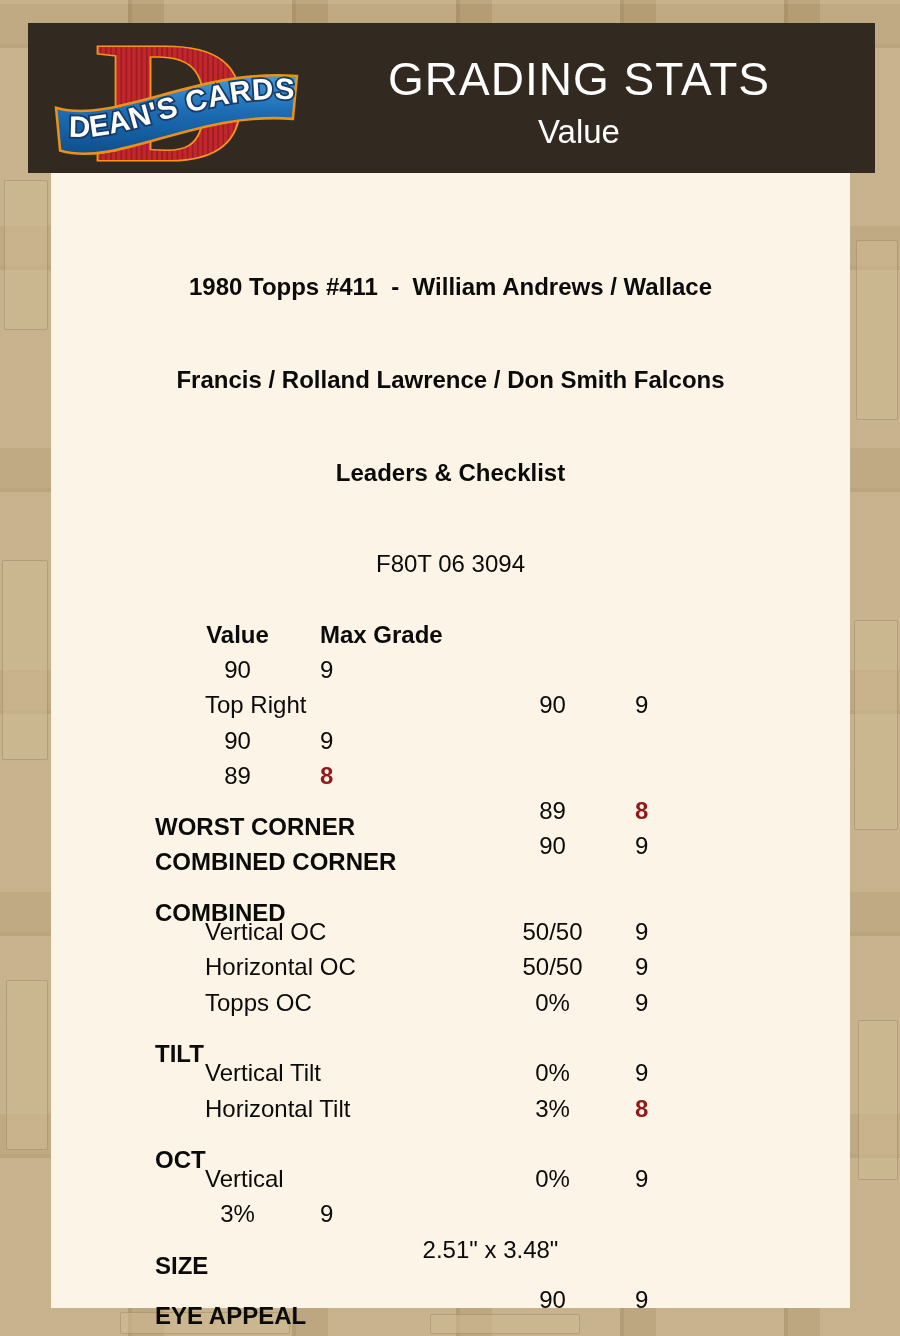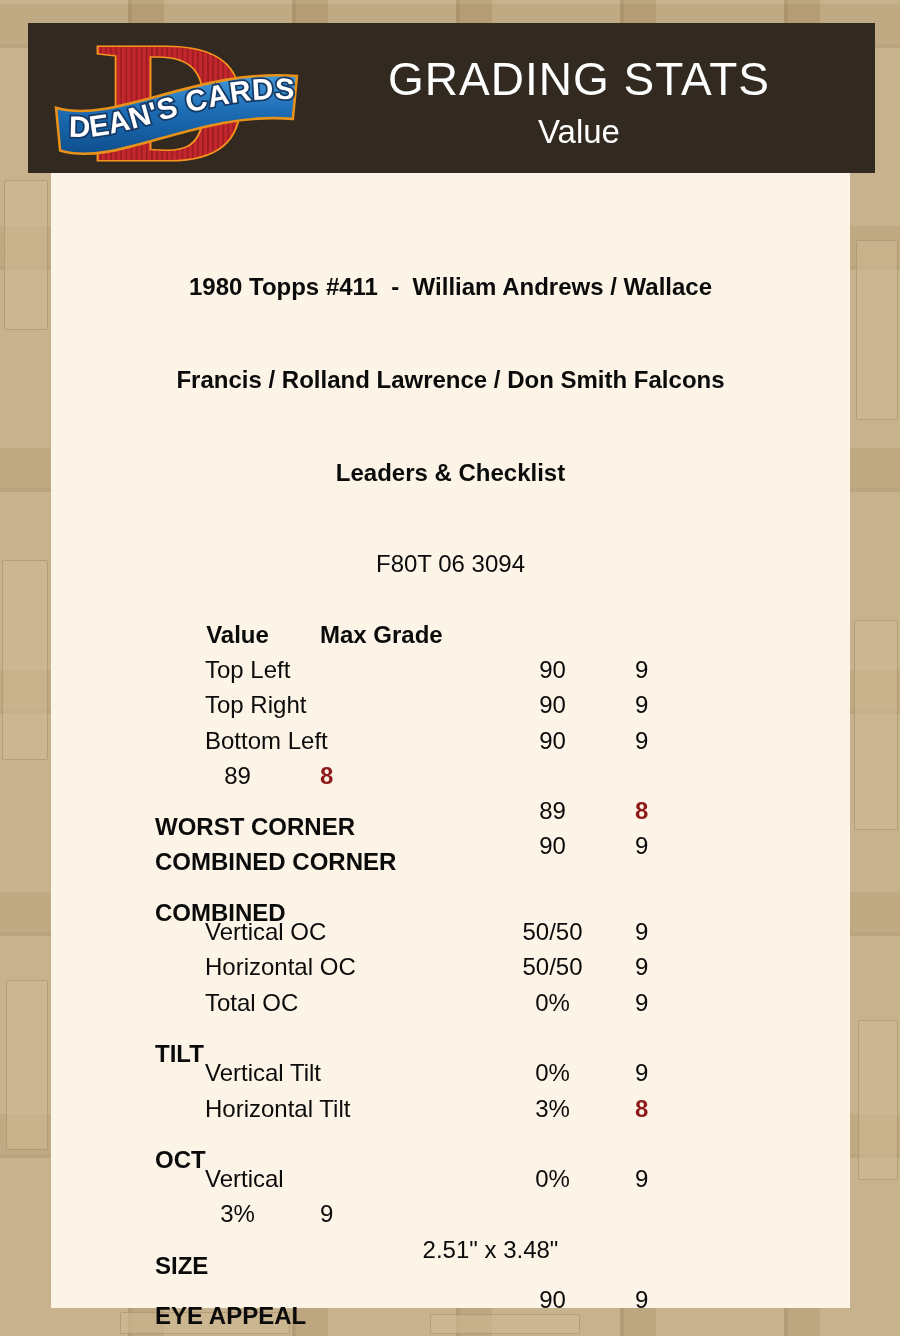--- a/index.html
+++ b/index.html
@@ -115,31 +115,29 @@
     <div>Leaders &amp; Checklist</div>
   </div>
   <div class="card-code">F80T 06 3094</div>
 
   <div class="gtable">
       <div class="trow colheader">
         <div class="value">Value</div>
         <div class="max">Max Grade</div>
       </div>
       <div class="trow indent">
-        <div class="label">Top Left</div>
         <div class="value">90</div>
         <div class="max">9</div>
       </div>
       <div class="trow indent">
         <div class="label">Top Right</div>
         <div class="value">90</div>
         <div class="max">9</div>
       </div>
       <div class="trow indent">
-        <div class="label">Bottom Left</div>
         <div class="value">90</div>
         <div class="max">9</div>
       </div>
       <div class="trow indent">
         <div class="value">89</div>
         <div class="max red">8</div>
       </div>
       <div class="trow bold">
         <div class="label">WORST CORNER</div>
         <div class="value">89</div>
@@ -159,21 +157,21 @@
         <div class="label">Vertical OC</div>
         <div class="value">50/50</div>
         <div class="max">9</div>
       </div>
       <div class="trow indent">
         <div class="label">Horizontal OC</div>
         <div class="value">50/50</div>
         <div class="max">9</div>
       </div>
       <div class="trow indent">
-        <div class="label">Total OC</div>
+        <div class="label">Topps OC</div>
         <div class="value">0%</div>
         <div class="max">9</div>
       </div>
       <div class="trow section">
         <div class="label">TILT</div>
         <div class="value"></div>
         <div class="max"></div>
       </div>
       <div class="trow indent">
         <div class="label">Vertical Tilt</div>

